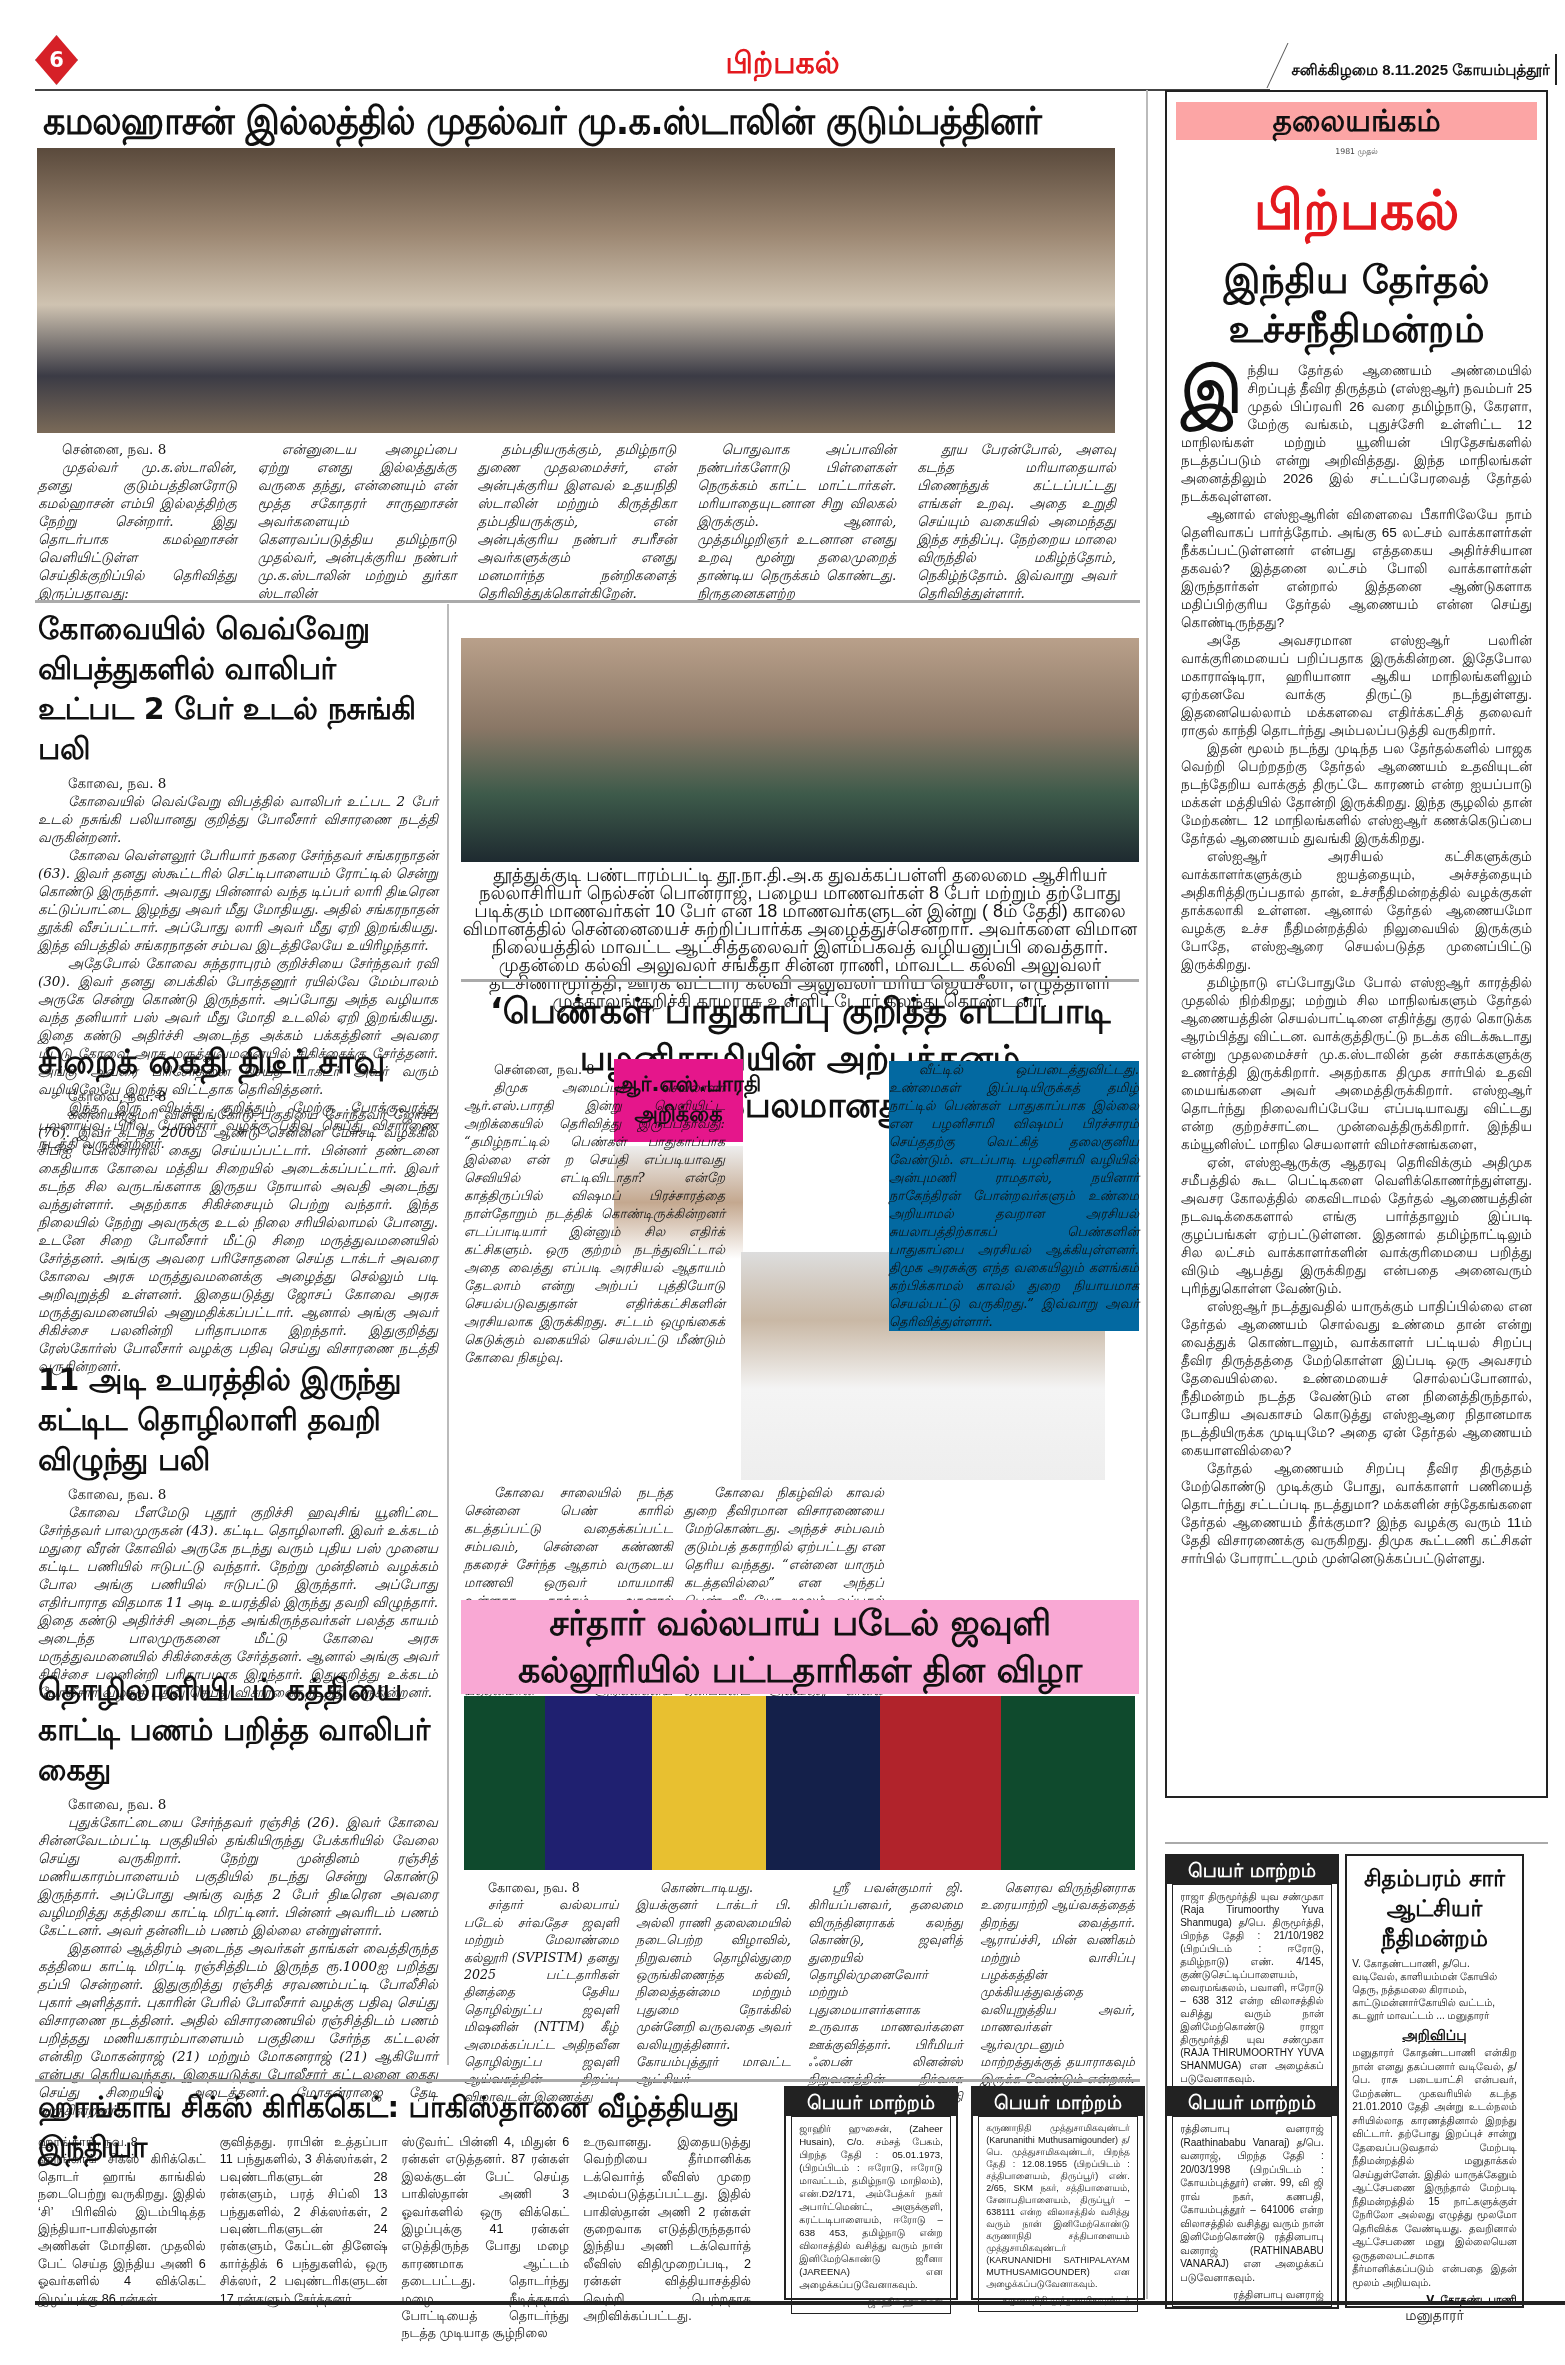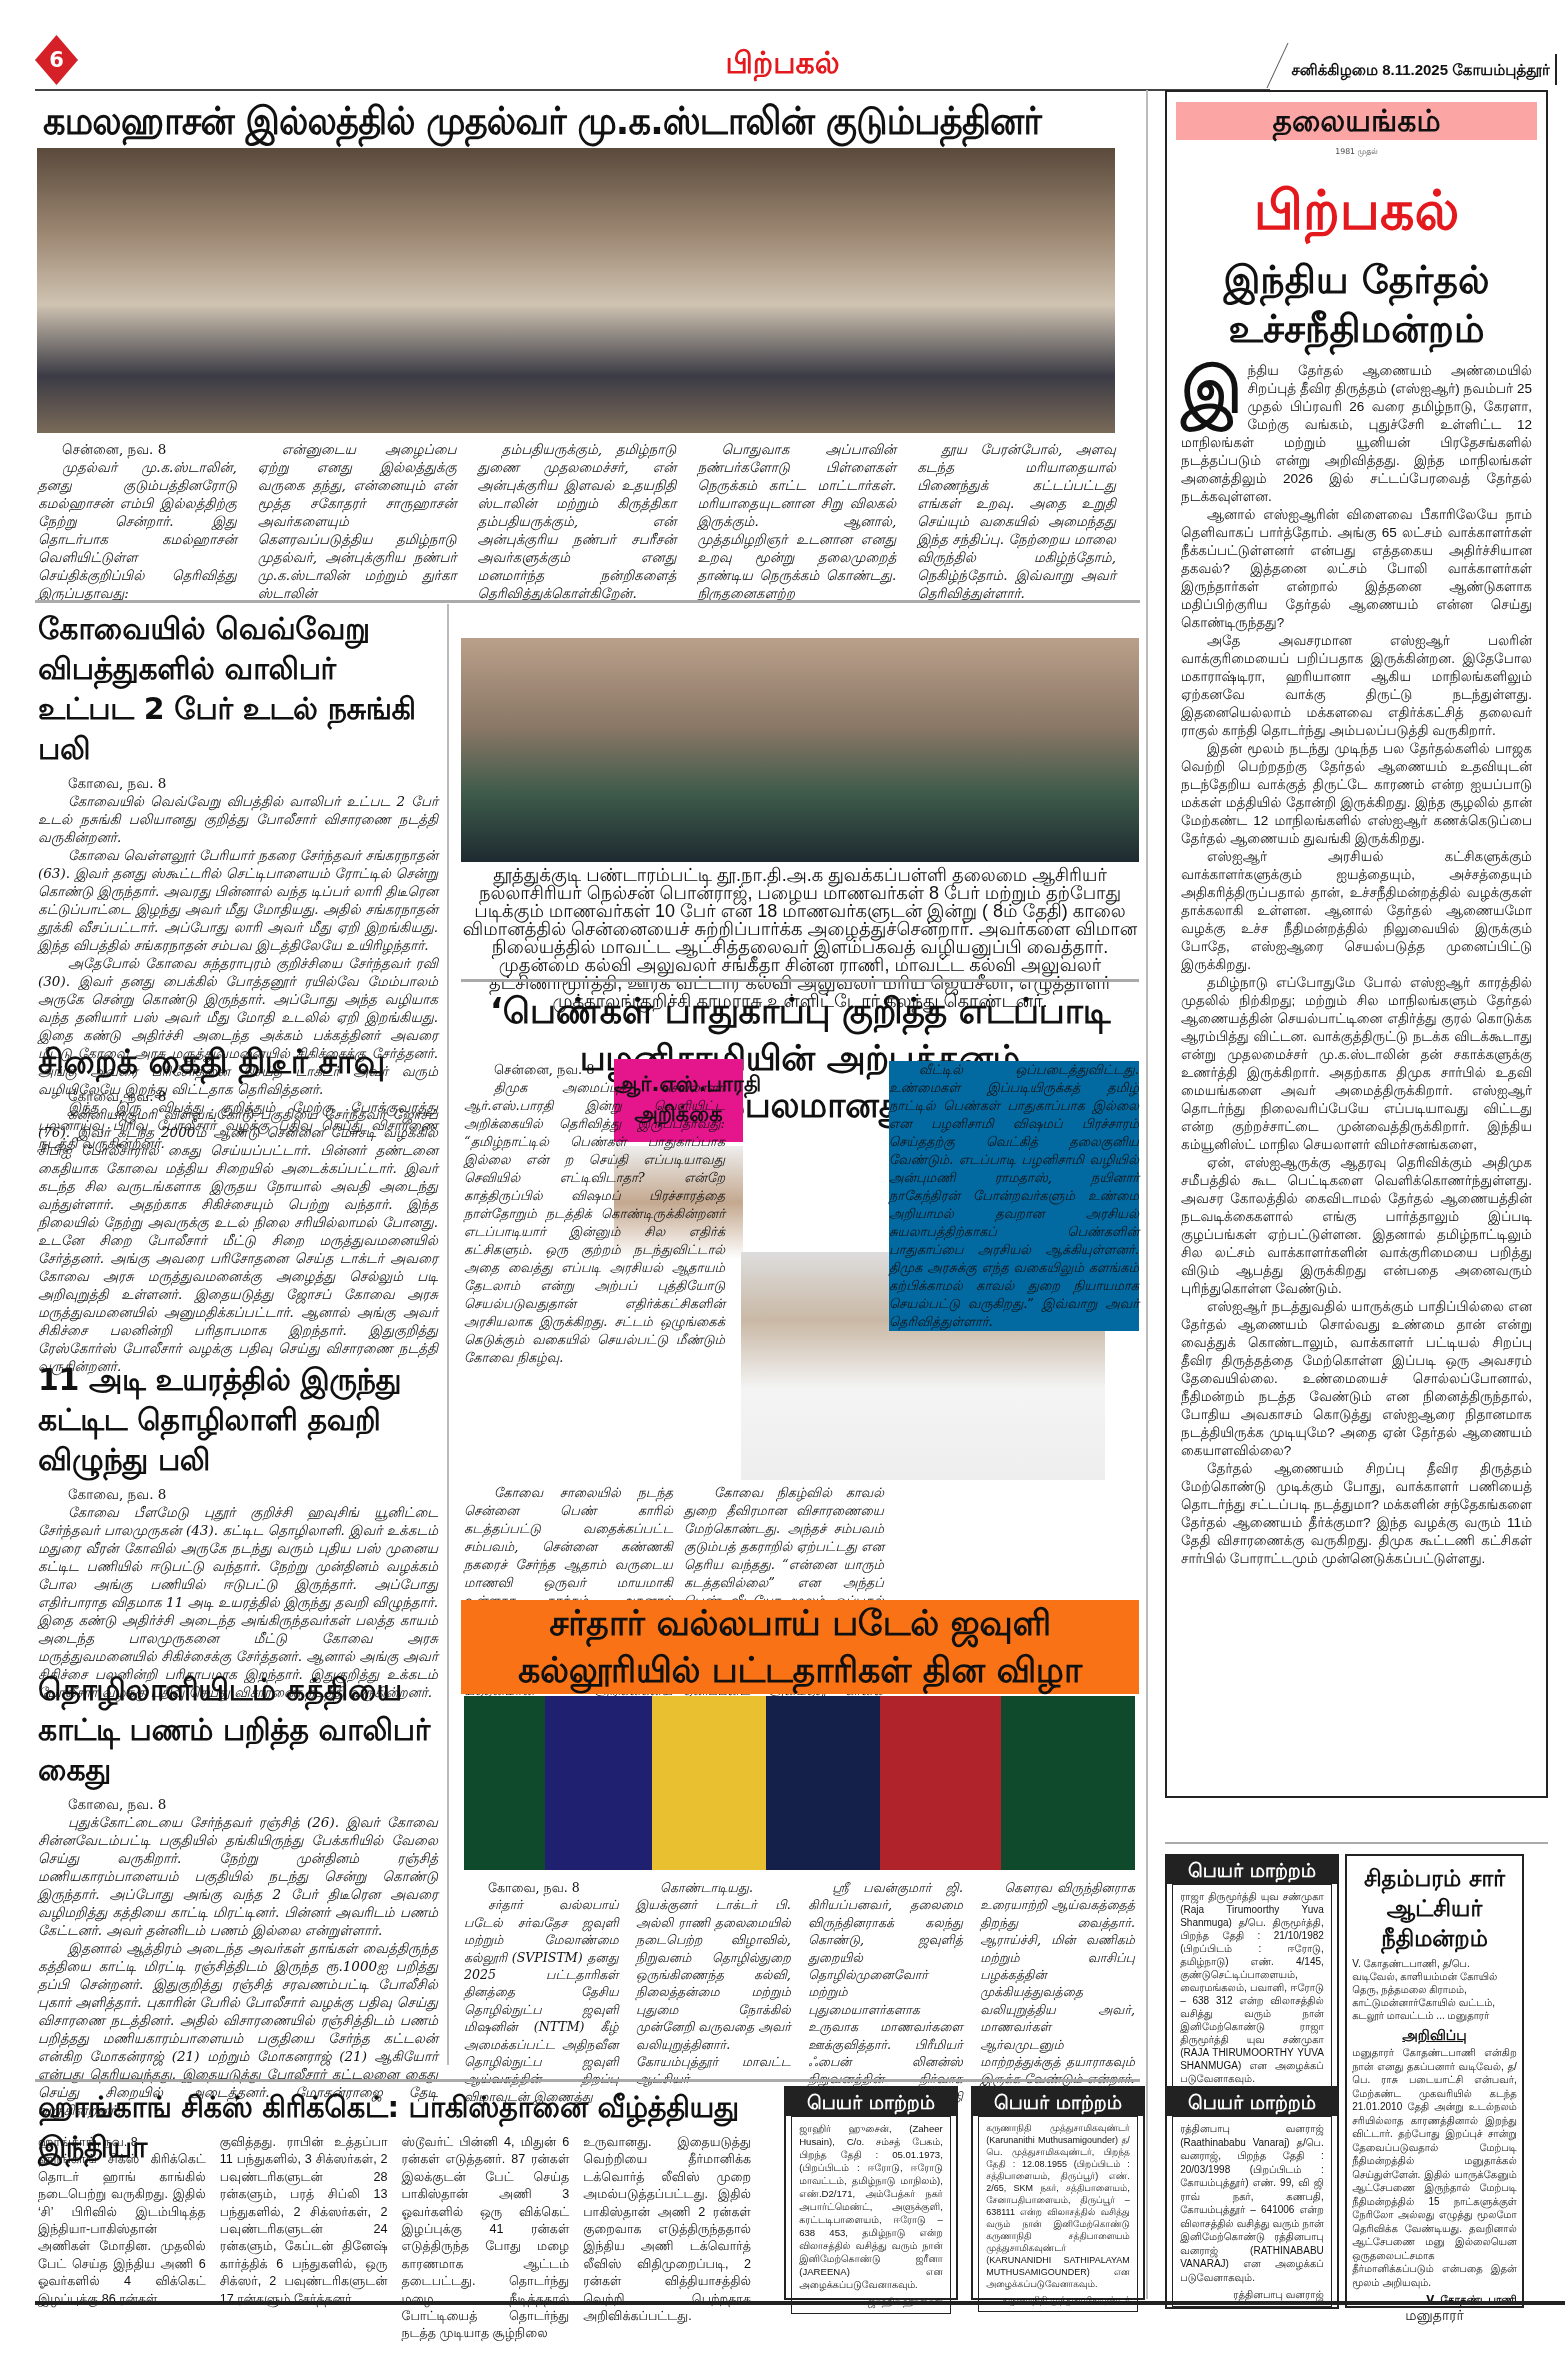--- a/index.html
+++ b/index.html
@@ -143,21 +143,21 @@
   <p>வீட்டில் ஒப்படைத்துவிட்டது. உண்மைகள் இப்படியிருக்கத் தமிழ் நாட்டில் பெண்கள் பாதுகாப்பாக இல்லை என பழனிசாமி விஷமப் பிரச்சாரம் செய்ததற்கு வெட்கித் தலைகுனிய வேண்டும். எடப்பாடி பழனிசாமி வழியில் அன்புமணி ராமதாஸ், நயினார் நாகேந்திரன் போன்றவர்களும் உண்மை அறியாமல் தவறான அரசியல் சுயலாபத்திற்காகப் பெண்களின் பாதுகாப்பை அரசியல் ஆக்கியுள்ளனர். திமுக அரசுக்கு எந்த வகையிலும் களங்கம் கற்பிக்காமல் காவல் துறை நியாயமாக செயல்பட்டு வருகிறது.” இவ்வாறு அவர் தெரிவித்துள்ளார்.</p>
 </div>
 <div class="abs story" style="left:464px;top:1484px;width:209px;font-size:13px;line-height:18px">
   <p>கோவை சாலையில் நடந்த சென்னை பெண் காரில் கடத்தப்பட்டு வதைக்கப்பட்ட சம்பவம், சென்னை கண்ணகி நகரைச் சேர்ந்த ஆதாம் வருடைய மாணவி ஒருவர் மாயமாகி உள்ளதா தாக்கம் அதனால் தமிழ்நாட்டில் பெண்கள் பாதுகாப்பாக இல்லை என்றும் உண்மை நிலை தெரியாமல் பேசிய முதல்வர் தொடர்பாக ஒரு அதிகாரி யத்தனமான அறிக்கையை வெளியிட்ட ‘பச்சைப் பொய்’ புழுகி சாமி.</p>
 </div>
 <div class="abs story" style="left:684px;top:1484px;width:200px;font-size:13px;line-height:18px">
   <p>கோவை நிகழ்வில் காவல் துறை தீவிரமான விசாரணையை மேற்கொண்டது. அந்தச் சம்பவம் குடும்பத் தகராறில் ஏற்பட்டது என தெரிய வந்தது. “என்னை யாரும் கடத்தவில்லை” என அந்தப் பெண் வீடியோ மூலம் ஒப்புதல் வாக்குமூலம் கொடுத்திருக்கிறார். இதில் போல நேற்றைய முன் தினம் இரவு காணாமல் போன கண்ணகி நகர் மாணவியைத் தனிப்படை அமைத்து காலை 6.30 மணிக்கே காவல்துறை மீட்டு</p>
 </div>
 <div class="abs hrule" style="left:461px;top:1644px;width:678px;height:2.6px;background:#aaa"></div>
 
-<div class="abs" style="left:461px;top:1600px;width:678px;text-align:center;background:#f97316">
+<div class="abs" style="left:461px;top:1600px;width:678px;text-align:center;background:#f9a8d4">
   <div class="quote-head" style="font-size:35px">சர்தார் வல்லபாய் படேல் ஜவுளி</div>
   <div class="quote-head" style="font-size:35px">கல்லூரியில் பட்டதாரிகள் தின விழா</div>
 </div>
 <div class="abs photo photo3" style="top:1696px"></div>
 <div class="abs cols" style="left:464px;top:1879px;width:671px;gap:17.4px">
   <div class="col" style="font-size:12.6px;line-height:17.4px">
       <p class="dl">கோவை, நவ. 8</p>
       <p>சர்தார் வல்லபாய் படேல் சர்வதேச ஜவுளி மற்றும் மேலாண்மை கல்லூரி (SVPISTM) தனது 2025 பட்டதாரிகள் தினத்தை தேசிய தொழில்நுட்ப ஜவுளி மிஷனின் (NTTM) கீழ் அமைக்கப்பட்ட அதிநவீன தொழில்நுட்ப ஜவுளி ஆய்வகத்தின் திறப்பு விழாவுடன் இணைத்து</p>
     </div>
   <div class="col" style="font-size:12.6px;line-height:17.4px">

